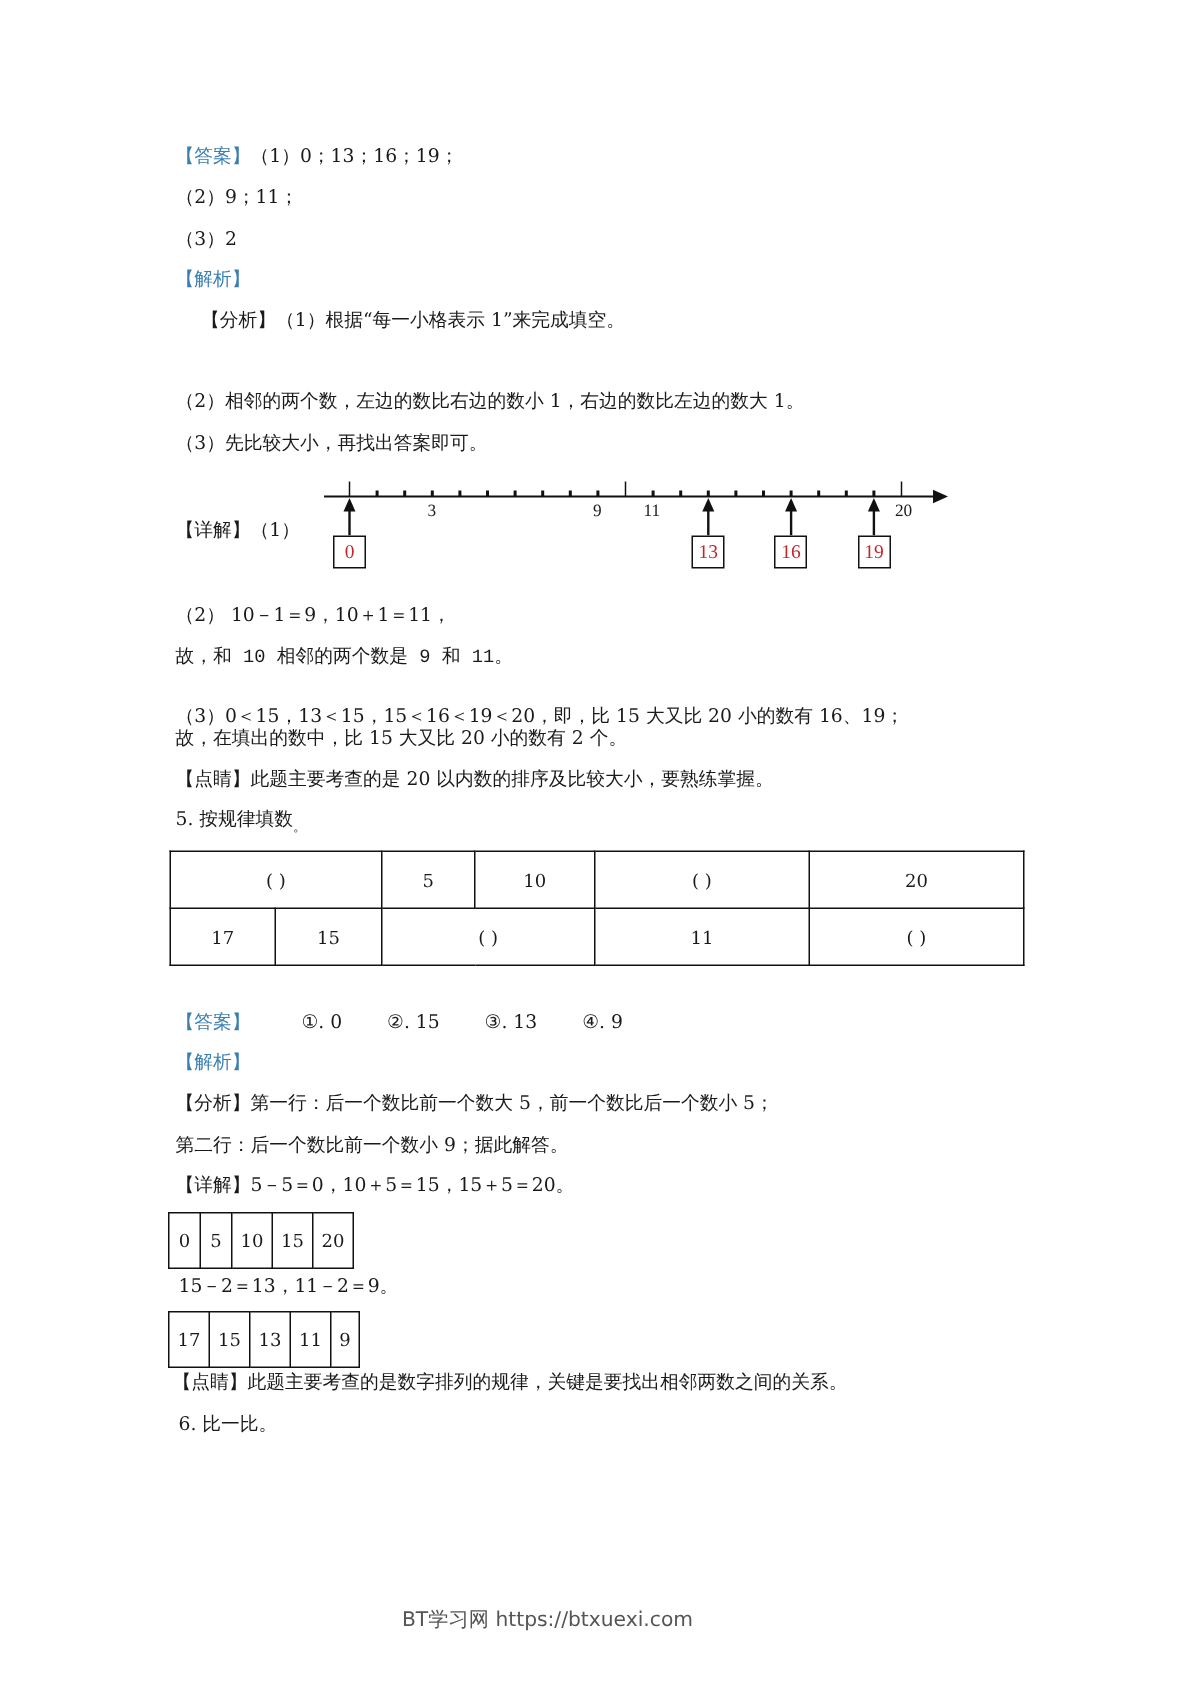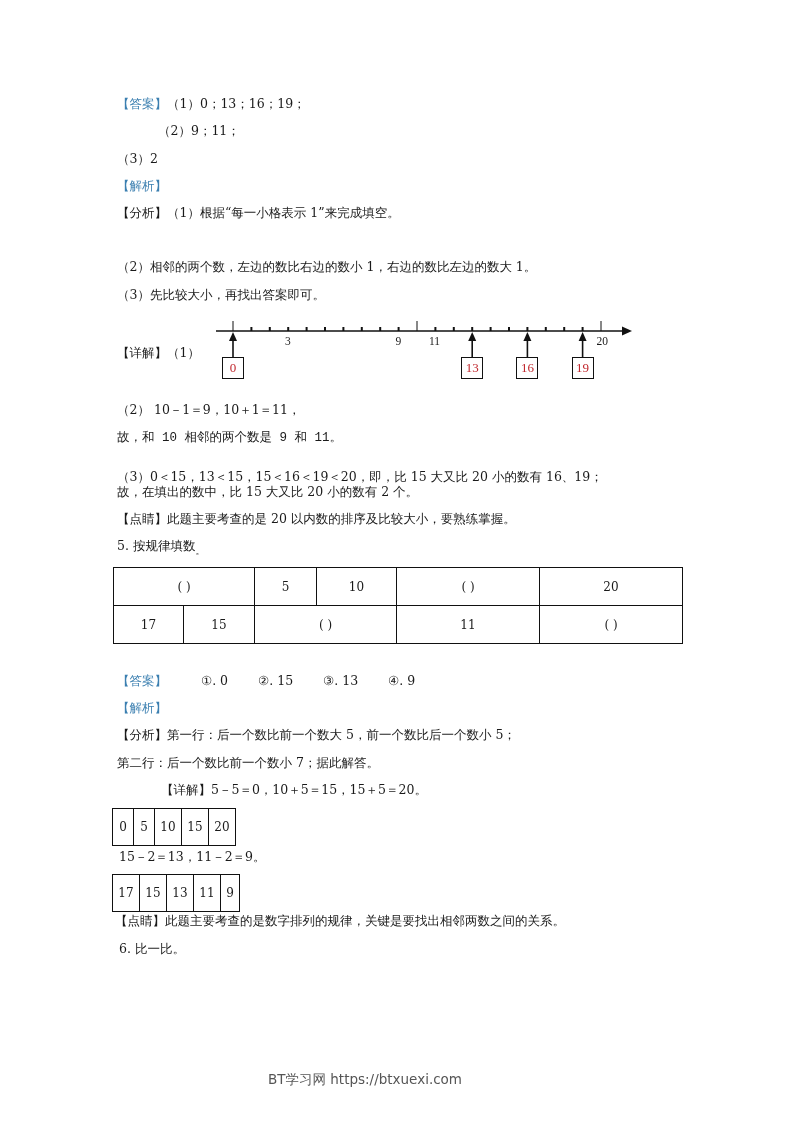--- a/index.html
+++ b/index.html
@@ -20,24 +20,24 @@
   .mini td { border: 1.3px solid #111; height: 36px; text-align: center; font-size: 12px; padding: 0; }
   .footer { position: absolute; left: 0; width: 730px; top: 1071px; text-align: center; font-family: "DejaVu Sans", sans-serif;
             font-size: 13.5px; color: #555; }
 </style>
 </head>
 <body>
 
 <div class="line" style="top:96px;">
   <span class="tag">【答案】</span><span>（1）0；13；16；19；</span>
 </div>
-<div class="line" style="top:123px;margin-left:41px;">（2）9；11；</div>
+<div class="line" style="top:123px;">（2）9；11；</div>
 <div class="line" style="top:151px;">（3）2</div>
 <div class="line tag" style="top:178px;">【解析】</div>
-<div class="line" style="top:205px;">
+<div class="line" style="top:205px;margin-left:17px;">
   <span>【分析】</span><span>（1）根据“每一小格表示 1”来完成填空。</span>
 </div>
 <div class="line" style="top:259px;">（2）相邻的两个数，左边的数比右边的数小 1，右边的数比左边的数大 1。</div>
 <div class="line" style="top:287px;">（3）先比较大小，再找出答案即可。</div>
 
 <div class="line" style="top:345px;">
   <span>【详解】</span><span>（1）</span>
 </div>
 
 <div class="nl">
@@ -139,22 +139,22 @@
   <span>②. 15</span>
   <span style="display:inline-block;width:22px;"></span>
   <span>③. 13</span>
   <span style="display:inline-block;width:22px;"></span>
   <span>④. 9</span>
 </div>
 <div class="line tag" style="top:700px;">【解析】</div>
 <div class="line" style="top:727px;">
   <span>【分析】</span><span>第一行：后一个数比前一个数大 5，前一个数比后一个数小 5；</span>
 </div>
-<div class="line" style="top:755px;">第二行：后一个数比前一个数小 7；据此解答。</div>
-<div class="line" style="top:782px;margin-left:44px;">
+<div class="line" style="top:755px;">第二行：后一个数比前一个数小 9；据此解答。</div>
+<div class="line" style="top:782px;">
   <span>【详解】</span><span>5－5＝0，10＋5＝15，15＋5＝20。</span>
 </div>
 
 <table class="mini" style="left:112px; top:808px;">
   <tbody>
       <tr>
     <td style="width:20px">0</td>
     <td style="width:20px">5</td>
     <td style="width:26px">10</td>
     <td style="width:26px">15</td>

